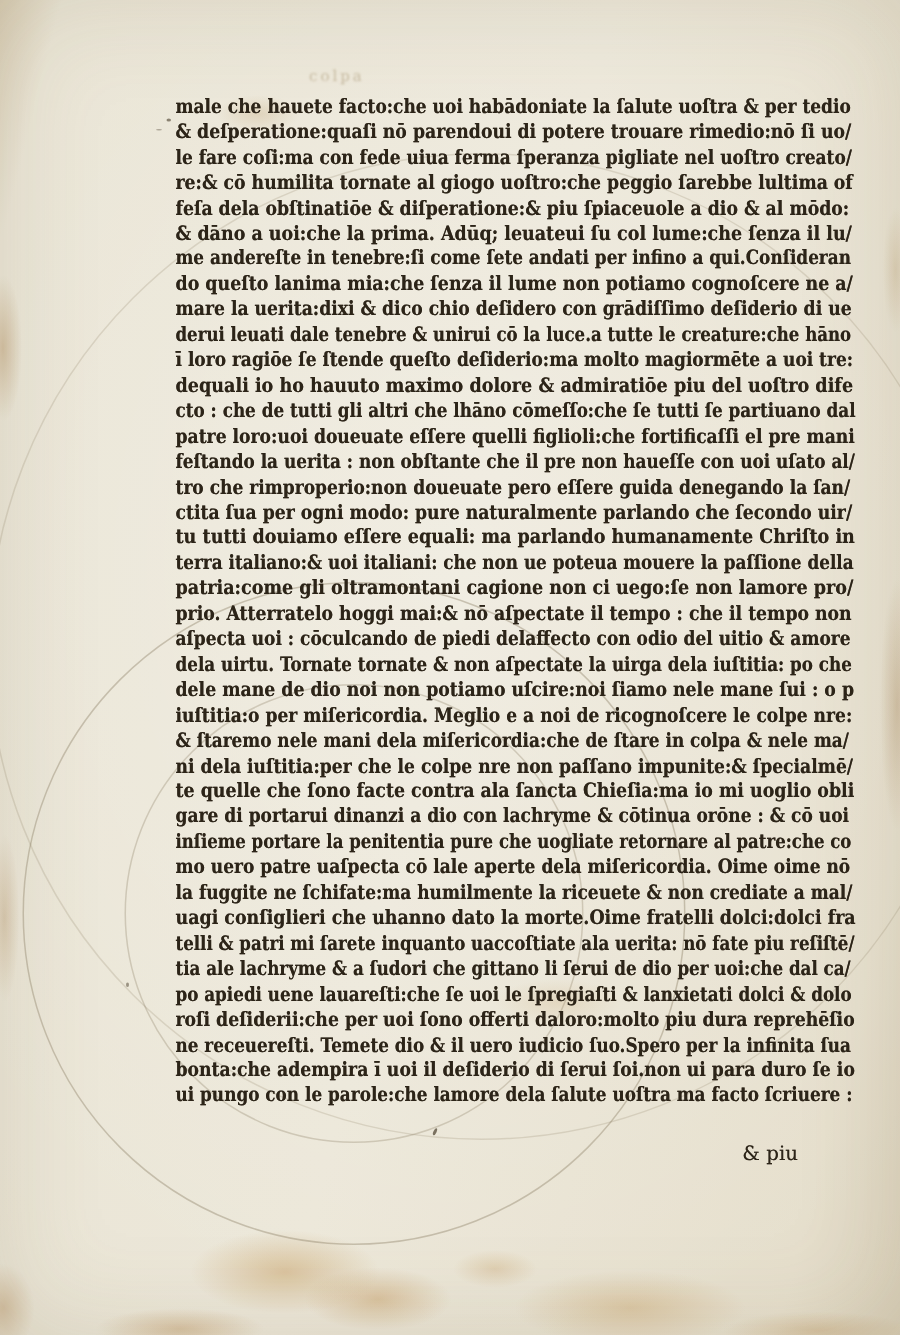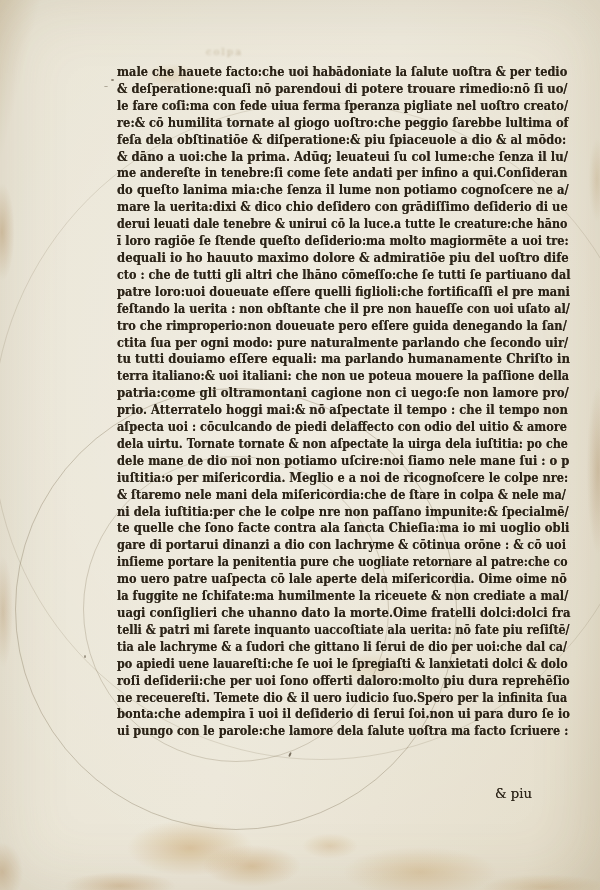--- a/index.html
+++ b/index.html
@@ -48,21 +48,21 @@
   .line{
     width:max-content;
     height:16.92px; line-height:16.92px;
     font-size:13.2px;
     color:#2c2418;
     white-space:pre;
     transform-origin:0 50%;
     text-shadow:0 0 0.3px rgba(44,36,24,0.65);
   }
   .catchword{
-    position:absolute; top:786px; right:68px; z-index:2;
+    position:absolute; top:762px; right:68px; z-index:2;
     font-size:13.2px; line-height:16.92px; color:#2c2418;
     text-shadow:0 0 0.3px rgba(44,36,24,0.65);
   }
   .speck{ position:absolute; background:#4a3e2c; border-radius:50%; z-index:2; }
   .speck.s1{ left:111px; top:79px;  width:3px; height:2px; opacity:0.6; }
   .speck.s2{ left:289px; top:752px; width:2px; height:5px; opacity:0.7; transform:rotate(25deg); }
   .speck.s3{ left:84px;  top:655px; width:2px; height:3px; opacity:0.5; }
   .speck.s4{ left:104px; top:86px;  width:4px; height:1px; opacity:0.4; }
 </style>
 </head>

